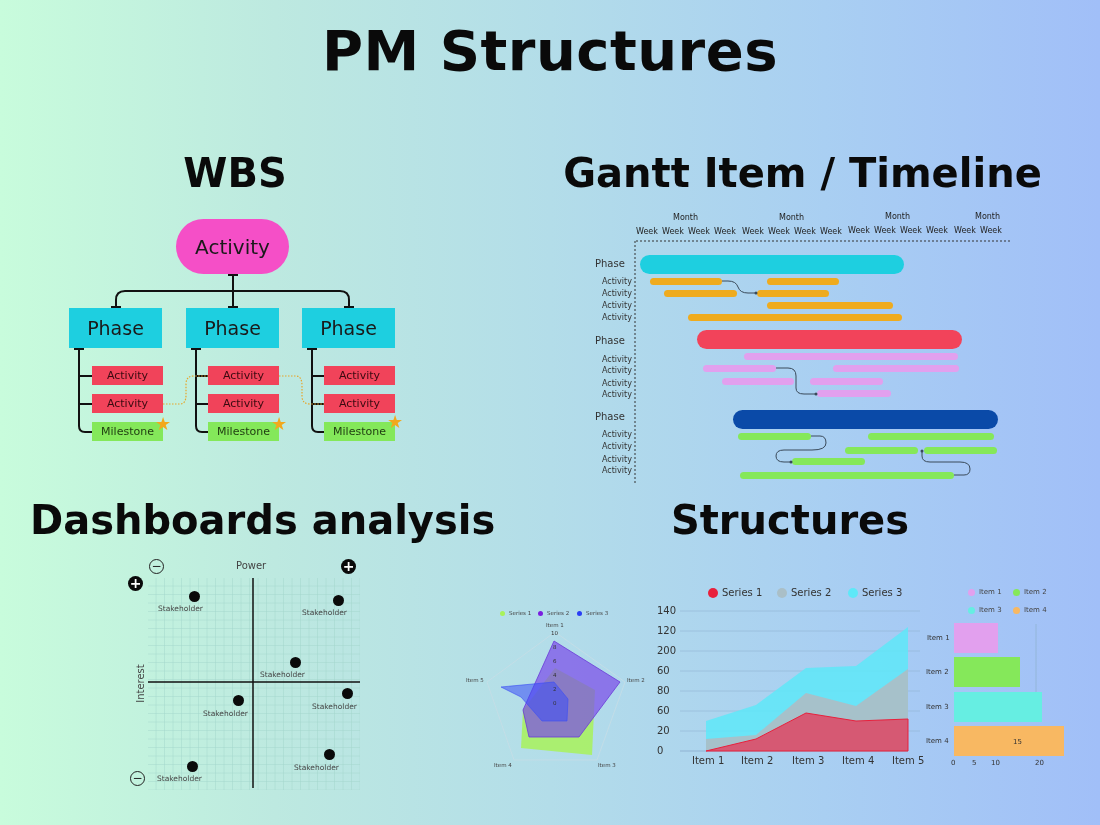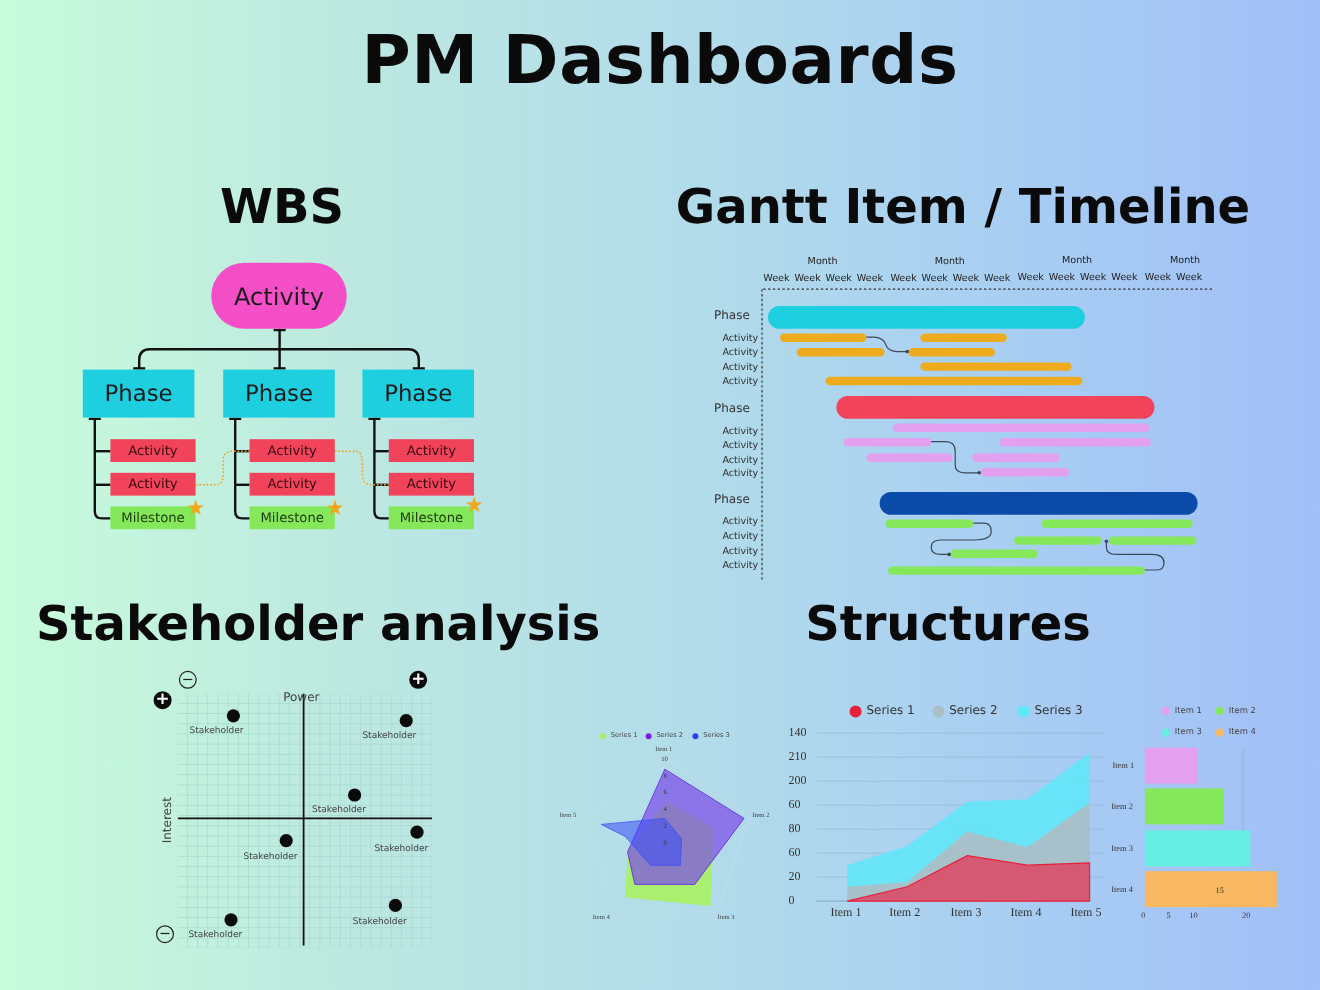--- a/index.html
+++ b/index.html
@@ -49,26 +49,26 @@
   .g-label-act { position: absolute; font-size: 8px; color: #333; }
   .g-bar { position: absolute; border-radius: 6px; }
   .g-phase-bar { position: absolute; border-radius: 10px; height: 19px; }
   
   .sh-label { position: absolute; font-size: 7.5px; color: #444; white-space: nowrap; }
   .sh-dot { position: absolute; width: 11px; height: 11px; border-radius: 50%; background: #0a0a0a; }
   .sh-axis-label { position: absolute; font-size: 10px; color: #444; }
   
   .legend-item { position: absolute; display: flex; align-items: center; gap: 4px; white-space: nowrap; }
   .dot { display: inline-block; border-radius: 50%; }
-  .tick { position: absolute; font-size: 10px; color: #333; white-space: nowrap; font-family: Liberation Serif, serif; }
+  .tick { position: absolute; font-size: 10px; color: #333; white-space: nowrap; }
 </style>
 </head>
 <body>
 
-<div class="main-title">PM Dashboards</div>
+<div class="main-title">PM Structures</div>
 
 <div class="section-title" style="left:140px; top:150px; width:190px;">WBS</div>
 
 <svg class="abs" style="left:0;top:0;" width="1100" height="825">
   <g stroke="#111" stroke-width="2" fill="none">
 
     <line x1="233" y1="274" x2="233" y2="307"></line>
     <path d="M233 291 H125 Q116 291 116 300 V307"></path>
     <path d="M233 291 H340 Q349 291 349 300 V307"></path>
     <line x1="228" y1="275" x2="238" y2="275"></line>
@@ -195,34 +195,34 @@
     <path d="M954 475 H964 Q970 475 970 469 Q970 462 960 462 H930 Q922 462 922 456 V451"></path>
   </g>
   <g fill="#3a4a5a">
     <circle cx="756" cy="293" r="1.5"></circle>
     <circle cx="816" cy="394" r="1.5"></circle>
     <circle cx="791" cy="462" r="1.5"></circle>
     <circle cx="922" cy="451" r="1.5"></circle>
   </g>
 </svg>
 
-<div class="section-title" style="left:30px; top:497px; width:430px;">Stakeholder analysis</div>
+<div class="section-title" style="left:30px; top:497px; width:430px;">Dashboards analysis</div>
 
 <svg class="abs" style="left:148px; top:578px;" width="212" height="212">
   <defs>
     <pattern id="sgrid" width="8.5" height="8.5" patternUnits="userSpaceOnUse">
       <path d="M8.5 0 V8.5 M0 8.5 H8.5" stroke="#9fd3c9" stroke-width="1" fill="none"></path>
     </pattern>
   </defs>
   <rect x="0" y="0" width="212" height="212" fill="url(#sgrid)" opacity="0.85"></rect>
   <line x="0" x1="105" y1="0" x2="105" y2="210" stroke="#111" stroke-width="1.5"></line>
   <line x1="0" y1="104" x2="212" y2="104" stroke="#111" stroke-width="1.5"></line>
 </svg>
 
-<div class="sh-axis-label" style="left:236px; top:576px;">Power</div>
+<div class="sh-axis-label" style="left:236px; top:560px;">Power</div>
 <div class="sh-axis-label" style="left:115px; top:678px; transform: rotate(-90deg); transform-origin: center; width:50px; text-align:center;">Interest</div>
 
 <div class="abs" style="left:149px; top:559px; width:15px; height:15px; border:1.2px solid #222; border-radius:50%; font-size:12px; line-height:12px; text-align:center; color:#222;">−</div>
 <div class="abs" style="left:341px; top:559px; width:15px; height:15px; background:#0a0a0a; border-radius:50%; font-size:14px; line-height:15px; text-align:center; color:#fff; font-weight:bold;">+</div>
 <div class="abs" style="left:128px; top:576px; width:15px; height:15px; background:#0a0a0a; border-radius:50%; font-size:14px; line-height:15px; text-align:center; color:#fff; font-weight:bold;">+</div>
 <div class="abs" style="left:130px; top:771px; width:15px; height:15px; border:1.2px solid #222; border-radius:50%; font-size:12px; line-height:12px; text-align:center; color:#222;">−</div>
 
 <div class="sh-dot" style="left:189px; top:591px;"></div>
 <div class="sh-label" style="left:158px; top:604px;">Stakeholder</div>
 <div class="sh-dot" style="left:333px; top:595px;"></div>
@@ -309,21 +309,21 @@
 
     <polygon points="26,146 76,134 126,108 176,116 228,114 228,146" fill="#d8536e" fill-opacity="0.95" stroke="#e8203c" stroke-width="1"></polygon>
   </svg>
 
   <div class="tick" style="left:657px; top:745px;">0</div>
   <div class="tick" style="left:657px; top:725px;">20</div>
   <div class="tick" style="left:657px; top:705px;">60</div>
   <div class="tick" style="left:657px; top:685px;">80</div>
   <div class="tick" style="left:657px; top:665px;">60</div>
   <div class="tick" style="left:657px; top:645px;">200</div>
-  <div class="tick" style="left:657px; top:625px;">210</div>
+  <div class="tick" style="left:657px; top:625px;">120</div>
   <div class="tick" style="left:657px; top:605px;">140</div>
 
   <div class="tick" style="left:692px; top:755px;">Item 1</div>
   <div class="tick" style="left:741px; top:755px;">Item 2</div>
   <div class="tick" style="left:792px; top:755px;">Item 3</div>
   <div class="tick" style="left:842px; top:755px;">Item 4</div>
   <div class="tick" style="left:892px; top:755px;">Item 5</div>
 </div>
 
 <div>

